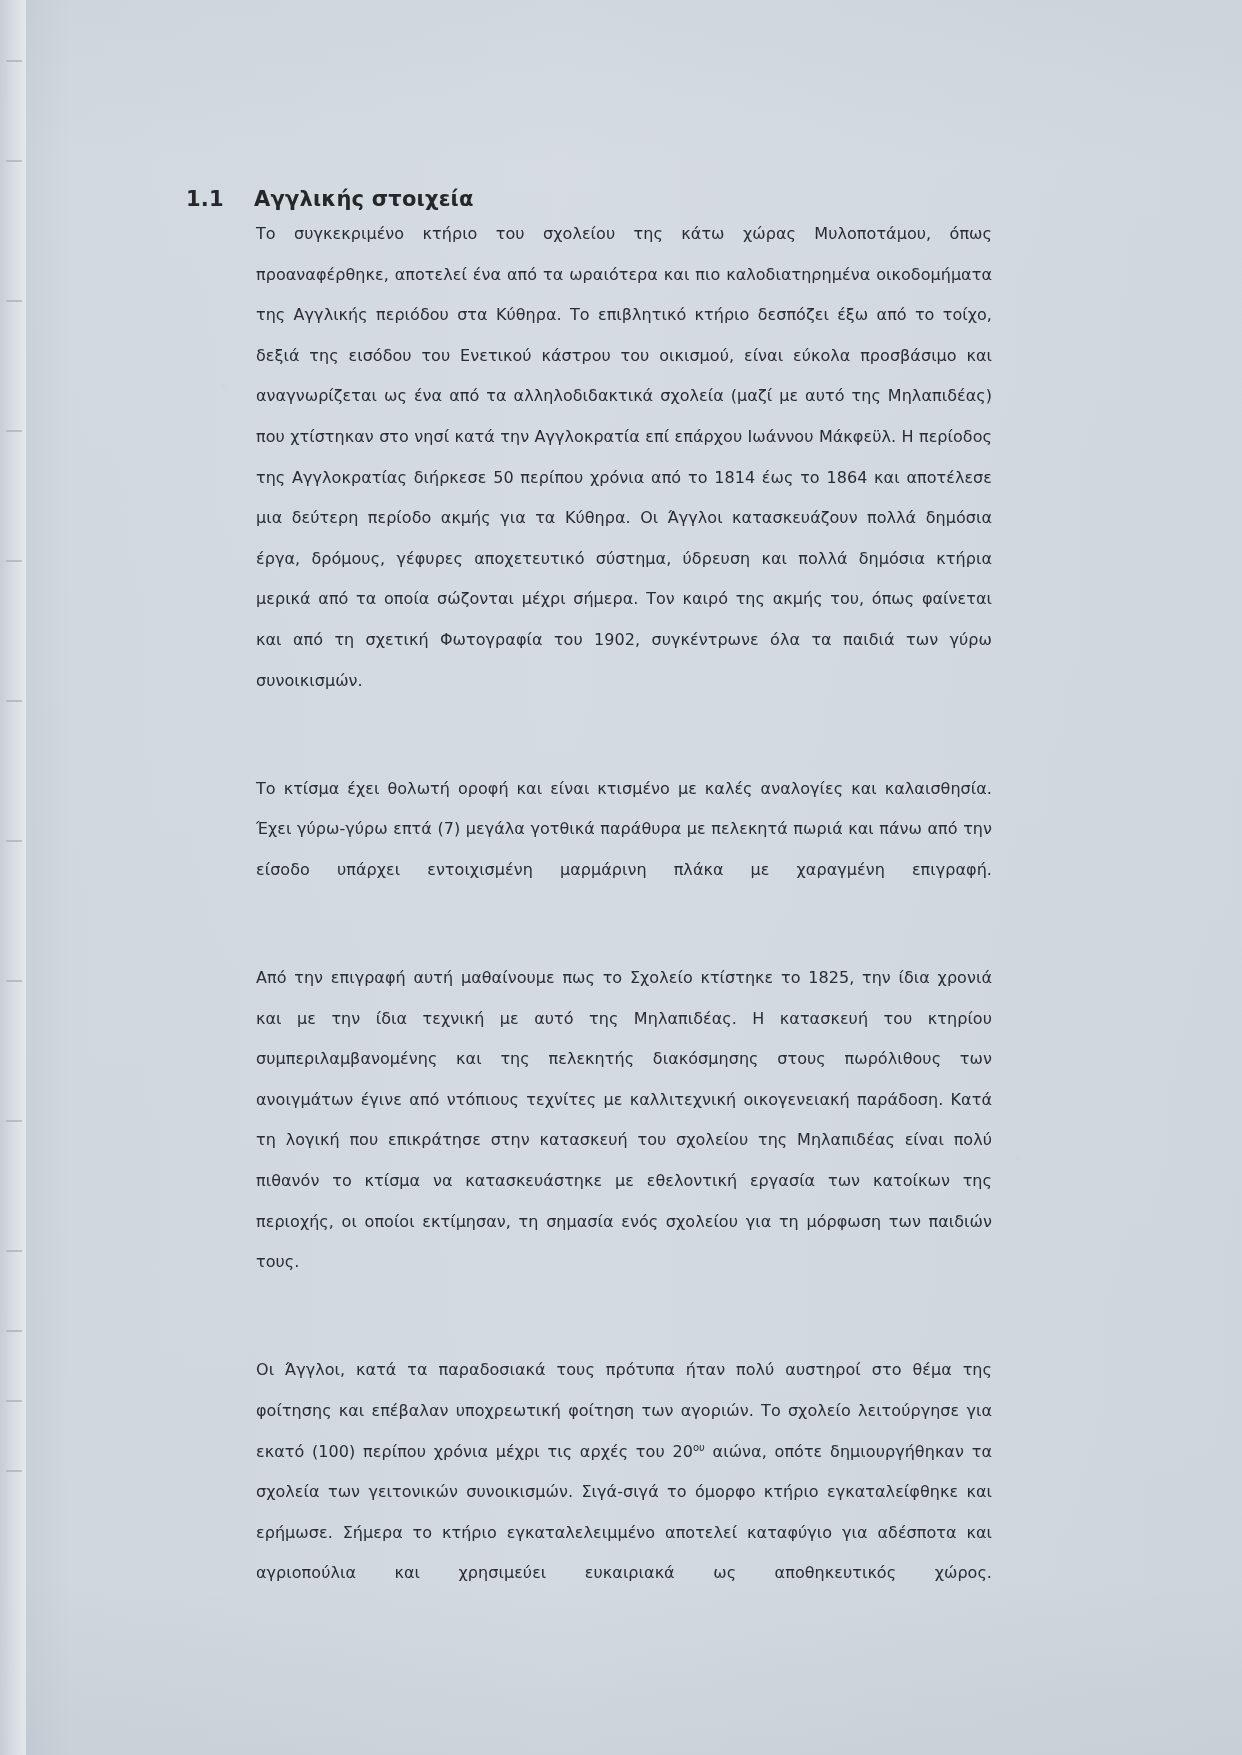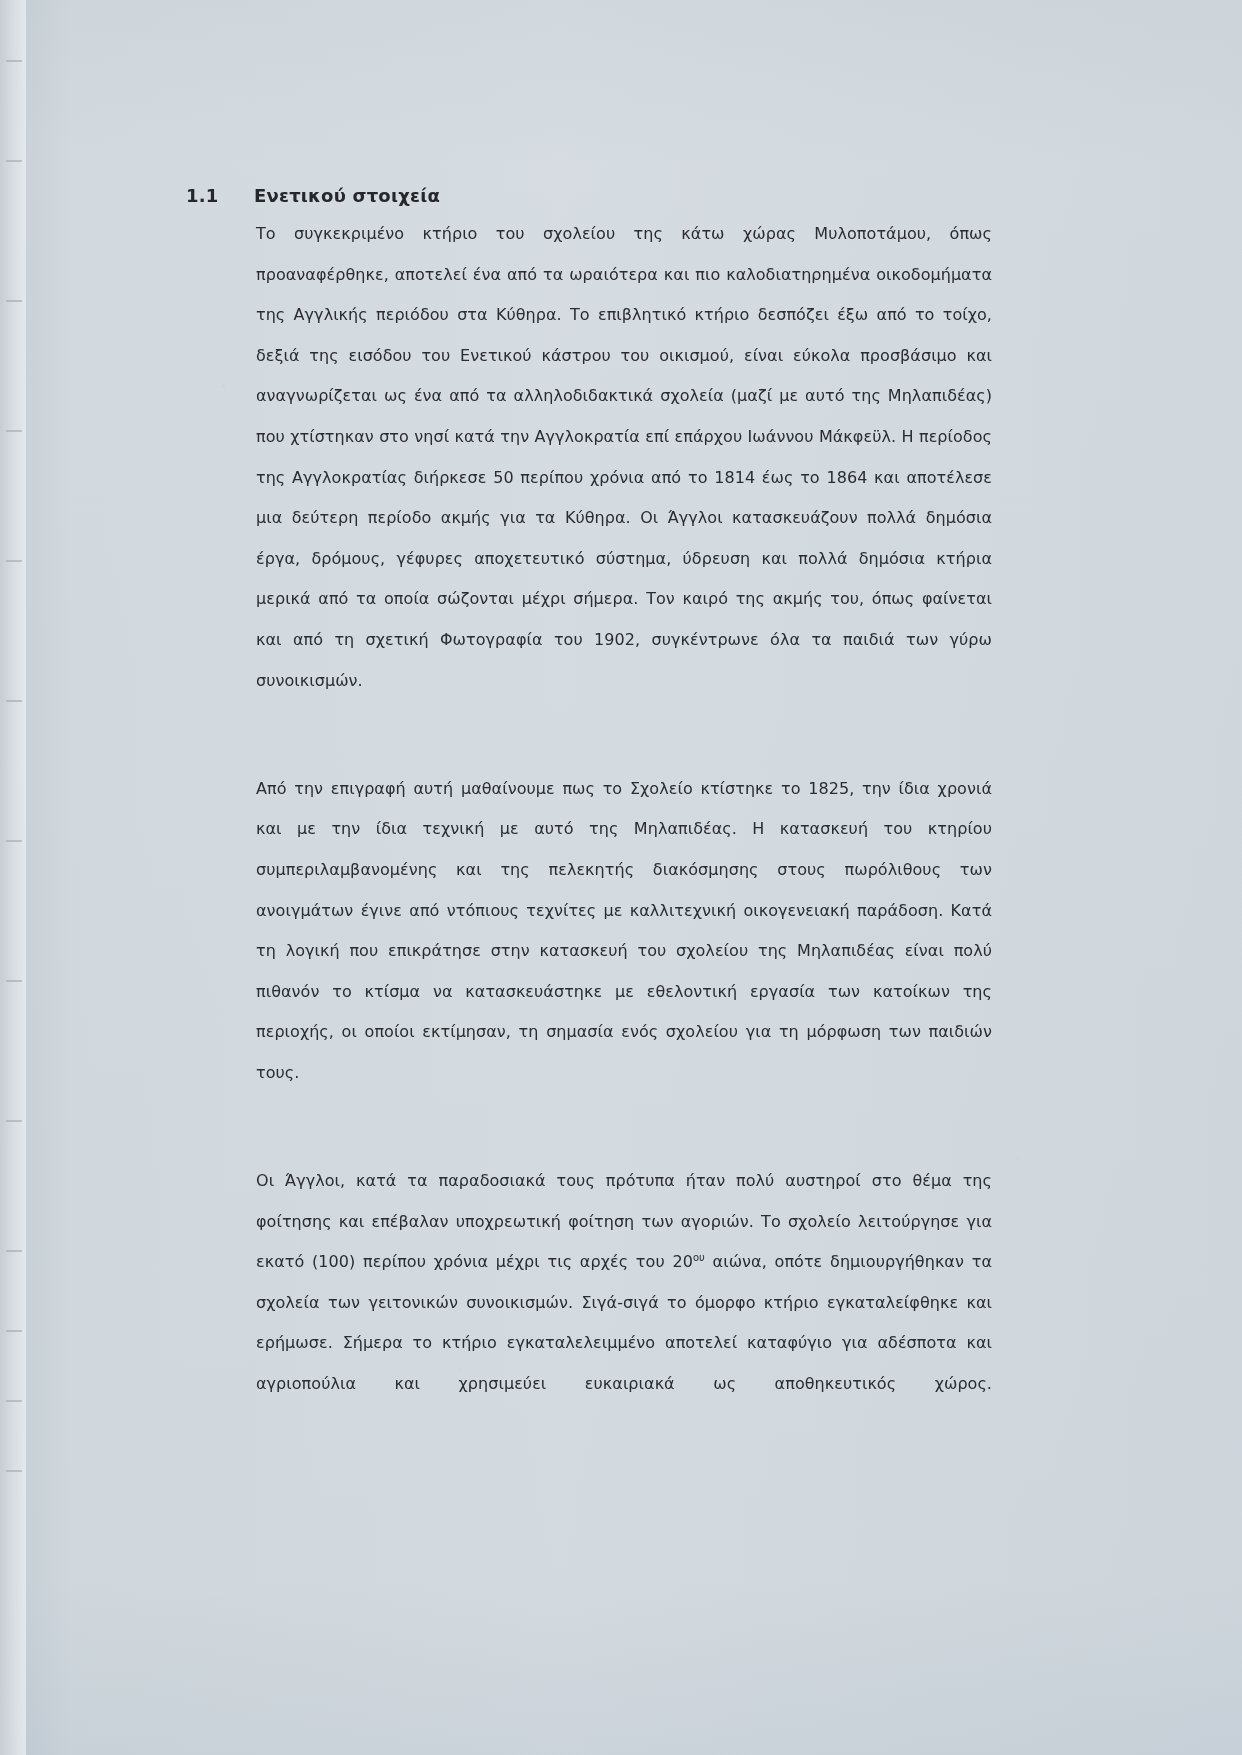--- a/index.html
+++ b/index.html
@@ -60,21 +60,21 @@
 
   
   .heading {
     position: absolute;
     left: 186px;
     top: 170px;
     width: 900px;
     display: flex;
     align-items: baseline;
     font-weight: bold;
-    font-size: 18px;
+    font-size: 21px;
     letter-spacing: .2px;
     color: #25272b;
   }
   .heading .num {
     width: 68px;
     flex: 0 0 68px;
   }
   .heading .ttl {
     flex: 1 1 auto;
   }
@@ -145,27 +145,28 @@
     <span style="top:1250px"></span>
     <span style="top:1330px"></span>
     <span style="top:1400px"></span>
     <span style="top:1470px"></span>
   </div>
 
   <div class="sheet">
 
     <h2 class="heading">
       <span class="num">1.1</span>
-      <span class="ttl">Ενετικού στοιχεία</span>
+      <span class="ttl">Αγγλικής στοιχεία</span>
     </h2>
 
     <div class="body">
 
       <p class="para">Το συγκεκριμένο κτήριο του σχολείου της κάτω χώρας Μυλοποτάμου, όπως προαναφέρθηκε, αποτελεί ένα από τα ωραιότερα και πιο καλοδιατηρημένα οικοδομήματα της Αγγλικής περιόδου στα Κύθηρα. Το επιβλητικό κτήριο δεσπόζει έξω από το τοίχο, δεξιά της εισόδου του Ενετικού κάστρου του οικισμού, είναι εύκολα προσβάσιμο και  αναγνωρίζεται ως ένα από τα αλληλοδιδακτικά σχολεία (μαζί με αυτό της Μηλαπιδέας) που χτίστηκαν στο νησί κατά την Αγγλοκρατία επί επάρχου Ιωάννου Μάκφεϋλ. Η περίοδος της Αγγλοκρατίας διήρκεσε 50 περίπου χρόνια από το 1814 έως το 1864 και αποτέλεσε μια δεύτερη περίοδο ακμής για τα Κύθηρα. Οι Άγγλοι κατασκευάζουν πολλά δημόσια έργα, δρόμους, γέφυρες αποχετευτικό σύστημα, ύδρευση και πολλά δημόσια κτήρια μερικά από τα οποία σώζονται μέχρι σήμερα. Τον καιρό της ακμής του, όπως φαίνεται και από τη σχετική Φωτογραφία του 1902, συγκέντρωνε όλα τα παιδιά των γύρω συνοικισμών.</p>
 
+      <p class="para">Το κτίσμα έχει θολωτή οροφή και είναι κτισμένο με καλές αναλογίες και καλαισθησία. Έχει γύρω-γύρω επτά (7) μεγάλα γοτθικά παράθυρα με πελεκητά πωριά και πάνω από την είσοδο υπάρχει εντοιχισμένη μαρμάρινη πλάκα με χαραγμένη επιγραφή.</p>
 
       <p class="para">Από την επιγραφή αυτή μαθαίνουμε πως το Σχολείο κτίστηκε το 1825, την ίδια χρονιά και με την ίδια τεχνική με αυτό της Μηλαπιδέας. Η κατασκευή του κτηρίου συμπεριλαμβανομένης και της πελεκητής διακόσμησης στους πωρόλιθους των ανοιγμάτων έγινε από ντόπιους τεχνίτες με καλλιτεχνική οικογενειακή παράδοση. Κατά τη λογική που επικράτησε στην κατασκευή του σχολείου της Μηλαπιδέας είναι πολύ πιθανόν το κτίσμα να κατασκευάστηκε με εθελοντική εργασία των κατοίκων της περιοχής, οι οποίοι εκτίμησαν, τη σημασία ενός σχολείου για τη μόρφωση των παιδιών τους.</p>
 
       <p class="para">
         <span>Οι Άγγλοι, κατά τα παραδοσιακά  τους πρότυπα ήταν πολύ αυστηροί στο θέμα της φοίτησης και επέβαλαν υποχρεωτική φοίτηση των αγοριών. Το σχολείο λειτούργησε για εκατό (100) περίπου χρόνια μέχρι τις  αρχές του 20</span><sup>ου</sup><span> αιώνα, οπότε δημιουργήθηκαν τα σχολεία των γειτονικών συνοικισμών. Σιγά-σιγά το όμορφο κτήριο εγκαταλείφθηκε και ερήμωσε. Σήμερα το κτήριο εγκαταλελειμμένο αποτελεί καταφύγιο για αδέσποτα και αγριοπούλια και χρησιμεύει ευκαιριακά ως αποθηκευτικός χώρος.</span>
       </p>
 
     </div>
   </div>
 

